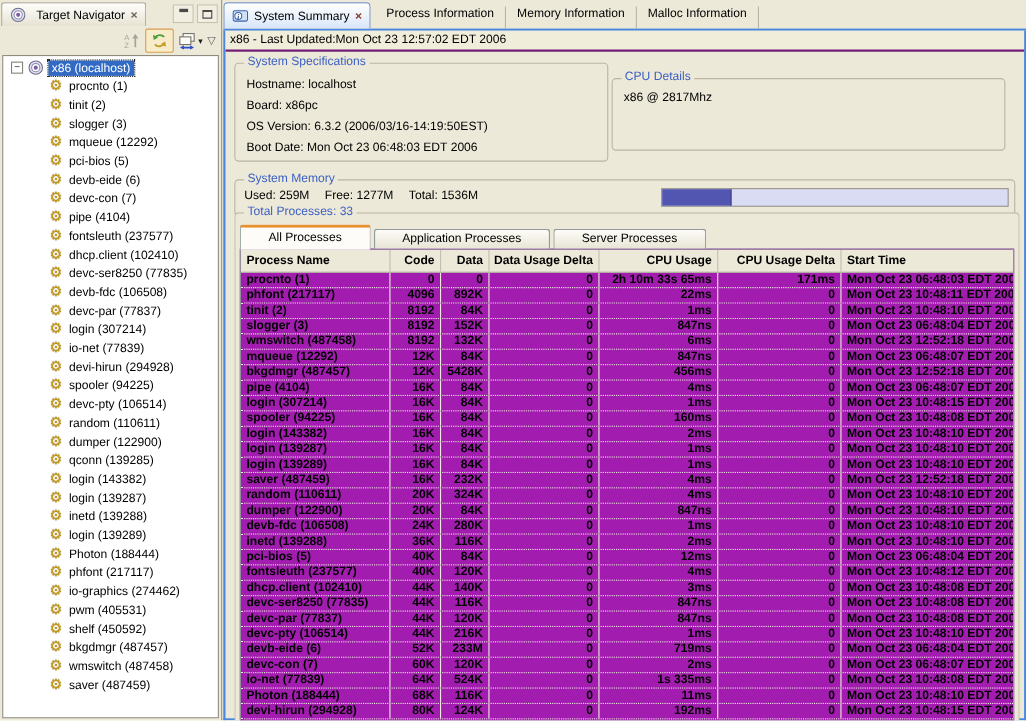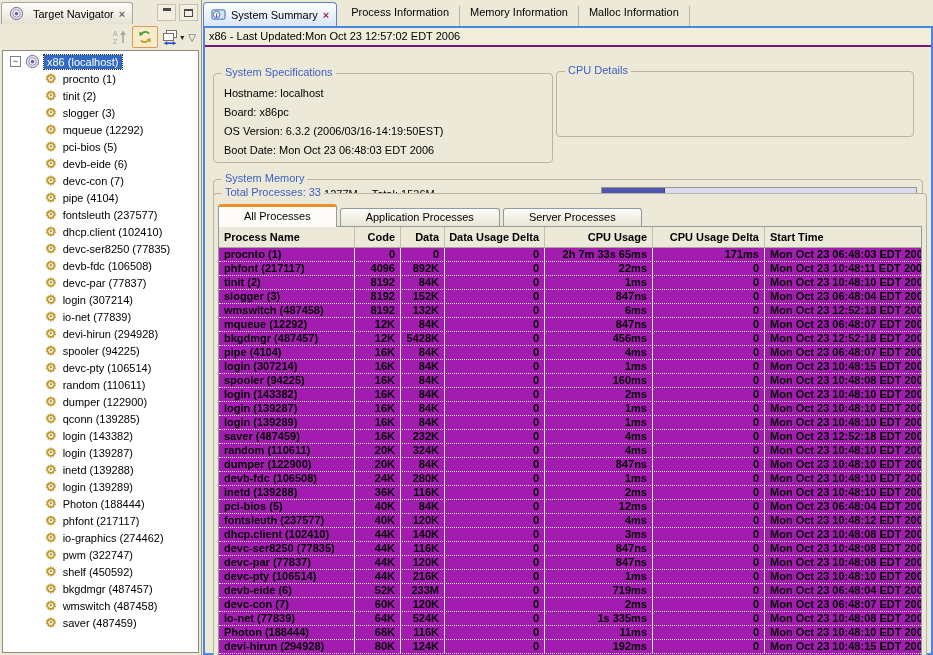--- a/index.html
+++ b/index.html
@@ -34,21 +34,21 @@
   .tabbar{height:26px;display:flex;align-items:flex-end;background:#ece9d8;border-bottom:2px solid #4a86e0;flex:none;}
   .etab{height:20px;display:flex;align-items:flex-start;padding:0 10px;border-right:1px solid #b8b4a4;white-space:nowrap;}
   .etab-active{height:23px;background:linear-gradient(#ffffff,#d8e6fa);border:1px solid #5a82c8;border-bottom:none;border-radius:4px 4px 0 0;display:flex;align-items:center;gap:5px;padding:0 7px;margin-right:4px;}
   .etab-close{color:#8a4030;font-weight:bold;font-size:11px;}
   .editor-frame{flex:1;border-left:2px solid #4a86e0;border-right:2px solid #4a86e0;border-bottom:2px solid #4a86e0;display:flex;flex-direction:column;background:#ece9d8;box-sizing:border-box;min-height:0;}
   .statusline{height:17px;line-height:17px;padding-left:4px;background:#f0edda;border-bottom:2px solid #701a75;flex:none;white-space:nowrap;}
   .content{flex:1;position:relative;padding:6px 6px 0 8px;min-height:0;}
 
   .group{border:1px solid #bab5a1;border-radius:4px;position:relative;box-sizing:border-box;background:#ece9d8;}
   .group-label{position:absolute;top:-8px;left:8px;background:#ece9d8;padding:0 3px;color:#3c5fc4;white-space:nowrap;}
-  .spec-group{margin-top:20px;width:340px;height:90px;padding:10px 0 0 10px;}
+  .spec-group{margin-top:4px;width:340px;height:90px;padding:10px 0 0 10px;}
   .spec-line{line-height:19px;white-space:nowrap;}
   .cpu-group{position:absolute;left:351px;top:24px;width:358px;height:66px;padding:8px 0 0 10px;}
   .mem-group{margin-top:16px;margin-right:2px;height:34px;padding:8px 0 0 8px;position:relative;}
   .mem-text{display:flex;gap:14px;white-space:nowrap;}
   .mem-bar{position:absolute;right:5px;top:7px;width:316px;height:17px;border:1px solid #98948a;background:#d9dcf2;box-sizing:border-box;}
   .mem-fill{height:100%;background:#5356b1;border-right:1px solid #3c3f8e;box-sizing:border-box;}
 
   .proc-group{position:absolute;left:8px;right:4px;top:146px;bottom:-3px;border:1px solid #bab5a1;border-radius:4px 4px 0 0;border-bottom:none;background:#ece9d8;}
   .xp-tabs{display:flex;align-items:flex-end;height:21px;margin-top:11px;padding-left:4px;position:relative;z-index:2;}
   .xp-tab{height:17px;line-height:16px;padding:0 25px;background:linear-gradient(#fdfcf8,#e8e5d5);border:1px solid #919b9c;border-bottom:none;border-radius:3px 3px 0 0;margin-right:3px;white-space:nowrap;}
@@ -240,21 +240,21 @@
           <div class="tree-row tree-item">
             <span class="gear">⚙</span>
             <span class="tilabel">phfont (217117)</span>
           </div>
           <div class="tree-row tree-item">
             <span class="gear">⚙</span>
             <span class="tilabel">io-graphics (274462)</span>
           </div>
           <div class="tree-row tree-item">
             <span class="gear">⚙</span>
-            <span class="tilabel">pwm (322747)</span>
+            <span class="tilabel">pwm (405531)</span>
           </div>
           <div class="tree-row tree-item">
             <span class="gear">⚙</span>
             <span class="tilabel">shelf (450592)</span>
           </div>
           <div class="tree-row tree-item">
             <span class="gear">⚙</span>
             <span class="tilabel">bkgdmgr (487457)</span>
           </div>
           <div class="tree-row tree-item">
@@ -301,20 +301,21 @@
         <div class="group spec-group">
           <span class="group-label">System Specifications</span>
           <div class="spec-line">Hostname: localhost</div>
           <div class="spec-line">Board: x86pc</div>
           <div class="spec-line">OS Version: 6.3.2 (2006/03/16-14:19:50EST)</div>
           <div class="spec-line">Boot Date: Mon Oct 23 06:48:03 EDT 2006</div>
         </div>
 
         <div class="group cpu-group">
           <span class="group-label">CPU Details</span>
+          <div class="spec-line">x86 @ 2817Mhz</div>
         </div>
 
         <div class="group mem-group">
           <span class="group-label">System Memory</span>
           <div class="mem-text">
             <span>Used: 259M</span>
             <span>Free: 1277M</span>
             <span>Total: 1536M</span>
           </div>
           <div class="mem-bar">
@@ -338,21 +339,21 @@
                 <div class="th c4 r">CPU Usage</div>
                 <div class="th c5 r">CPU Usage Delta</div>
                 <div class="th c6 l">Start Time</div>
               </div>
             <div class="tbody">
                 <div class="trow">
                   <div class="td c0 l">procnto (1)</div>
                   <div class="td c1 r">0</div>
                   <div class="td c2 r">0</div>
                   <div class="td c3 r">0</div>
-                  <div class="td c4 r">2h 7m 33s 65ms</div>
+                  <div class="td c4 r">2h 10m 33s 65ms</div>
                   <div class="td c5 r">171ms</div>
                   <div class="td c6 l">Mon Oct 23 06:48:03 EDT 2006</div>
                 </div>
                 <div class="trow">
                   <div class="td c0 l">phfont (217117)</div>
                   <div class="td c1 r">4096</div>
                   <div class="td c2 r">892K</div>
                   <div class="td c3 r">0</div>
                   <div class="td c4 r">22ms</div>
                   <div class="td c5 r">0</div>

